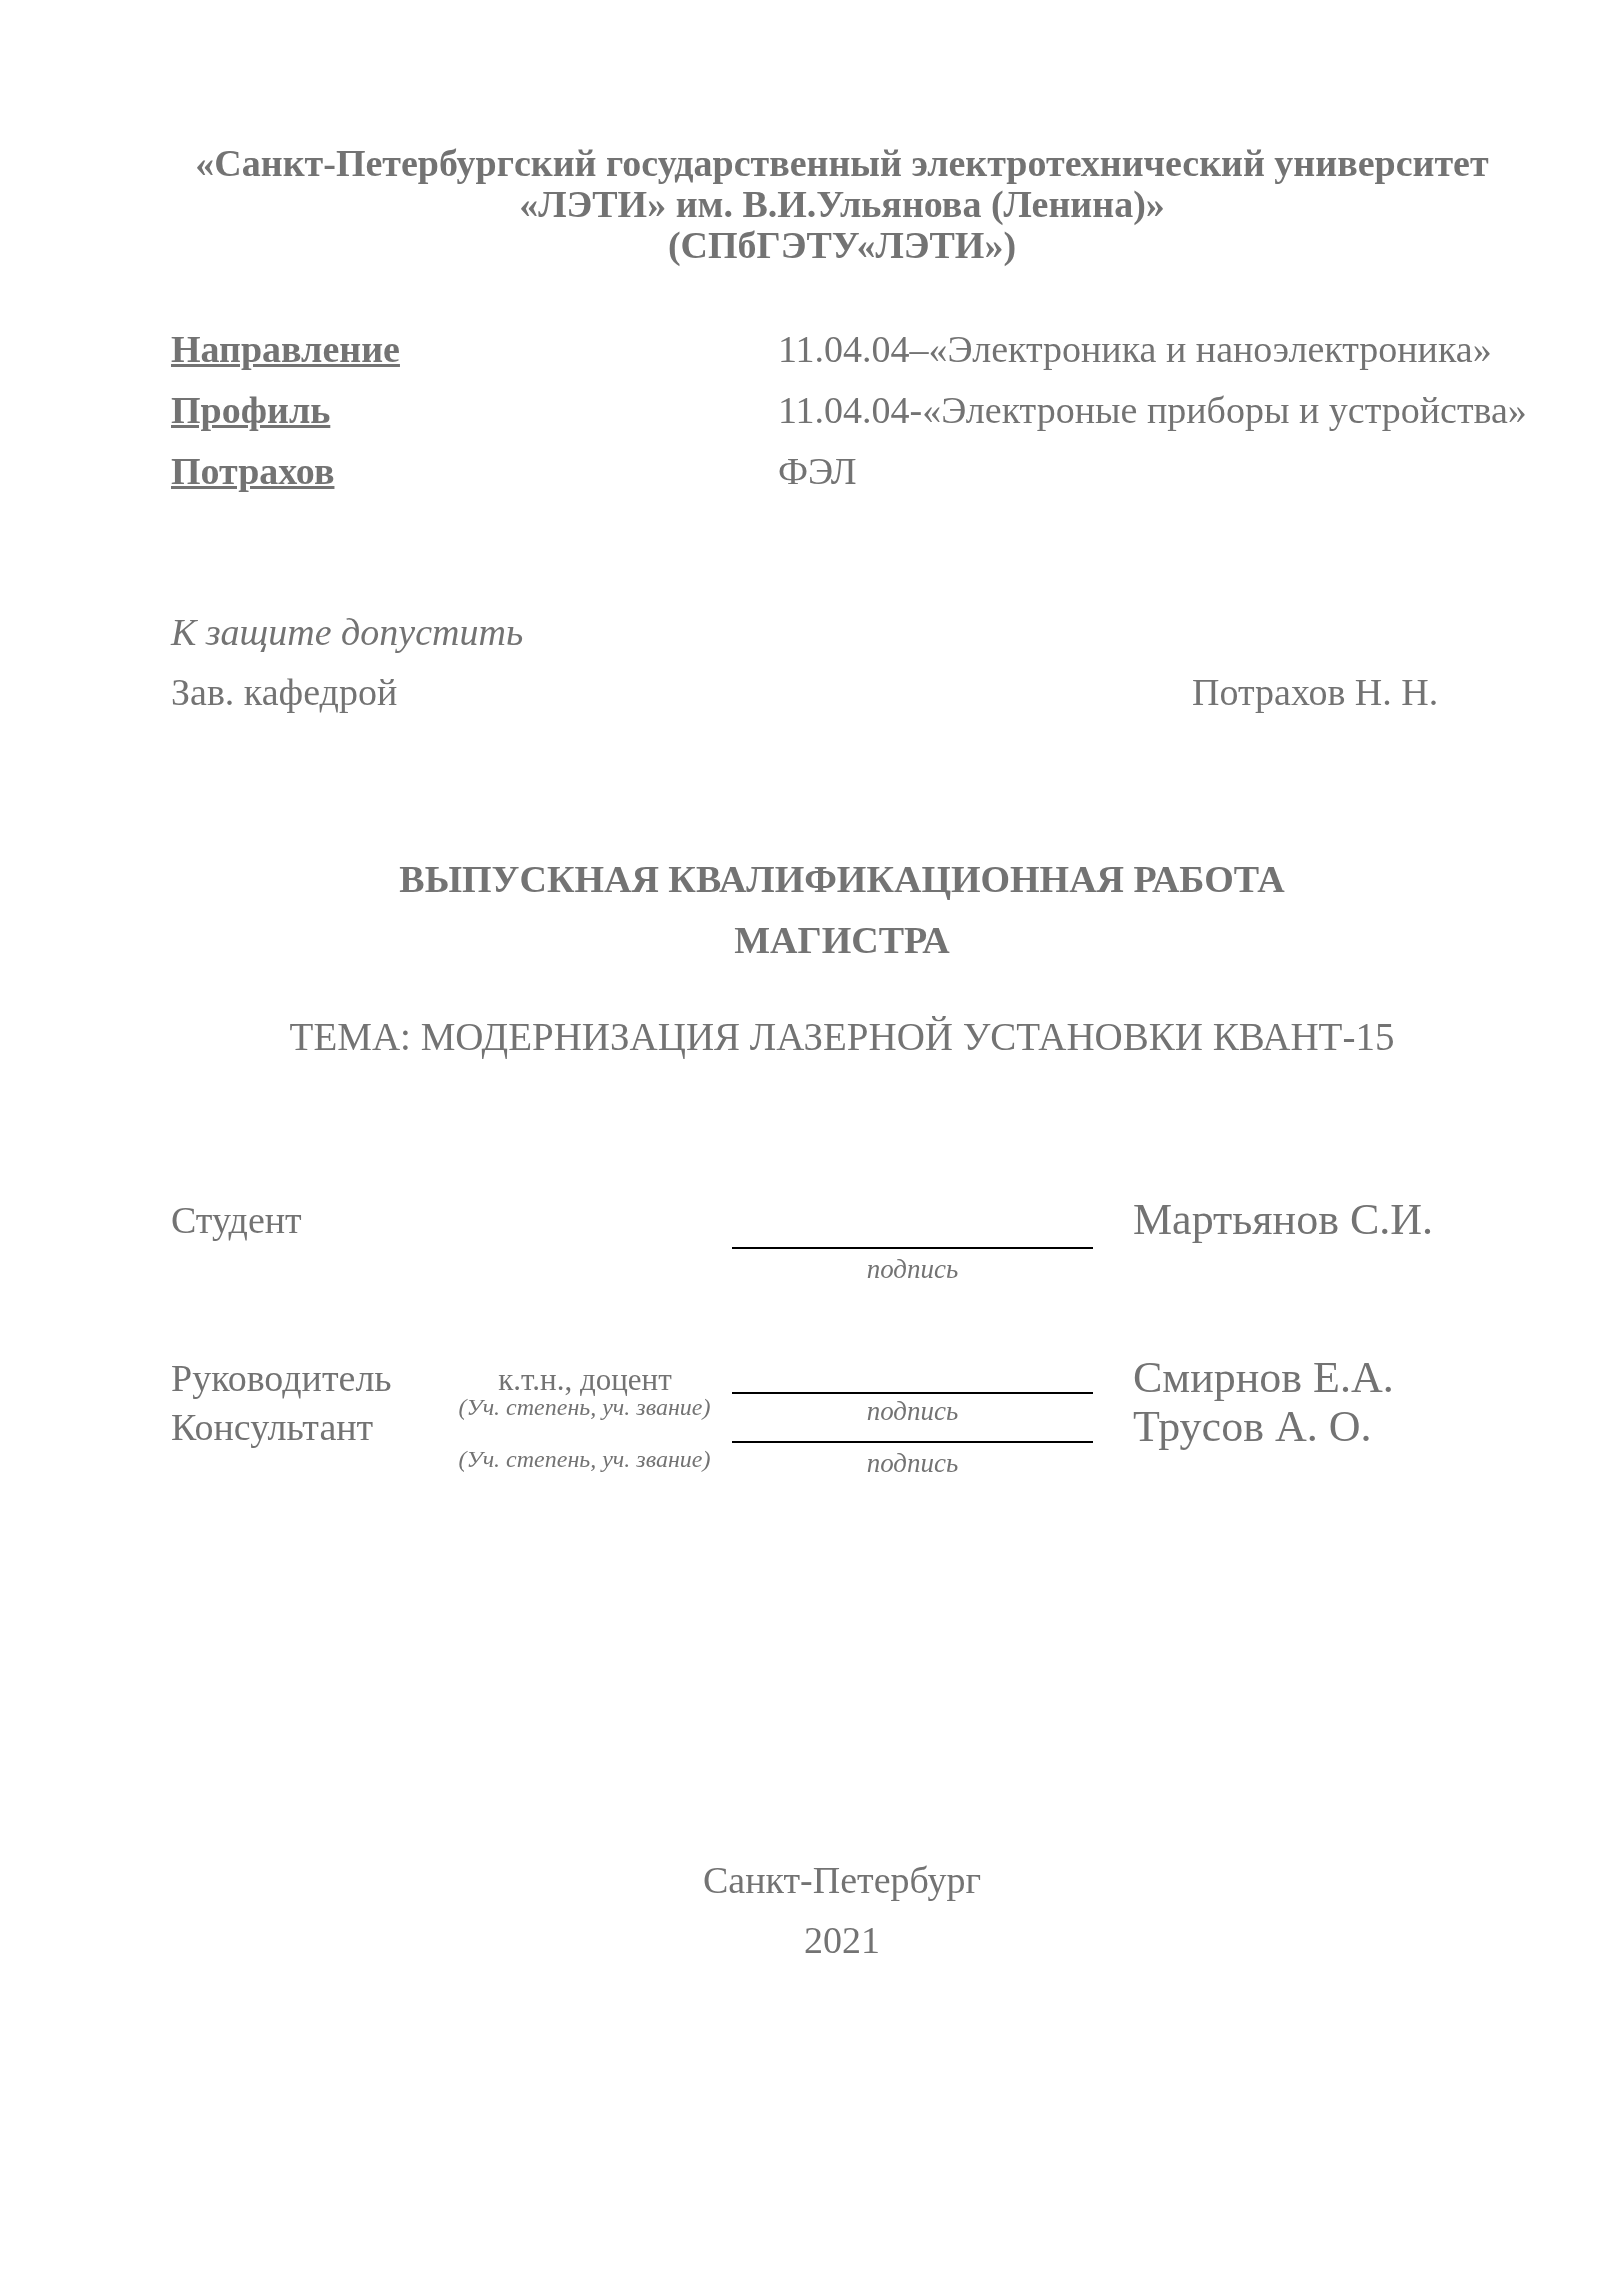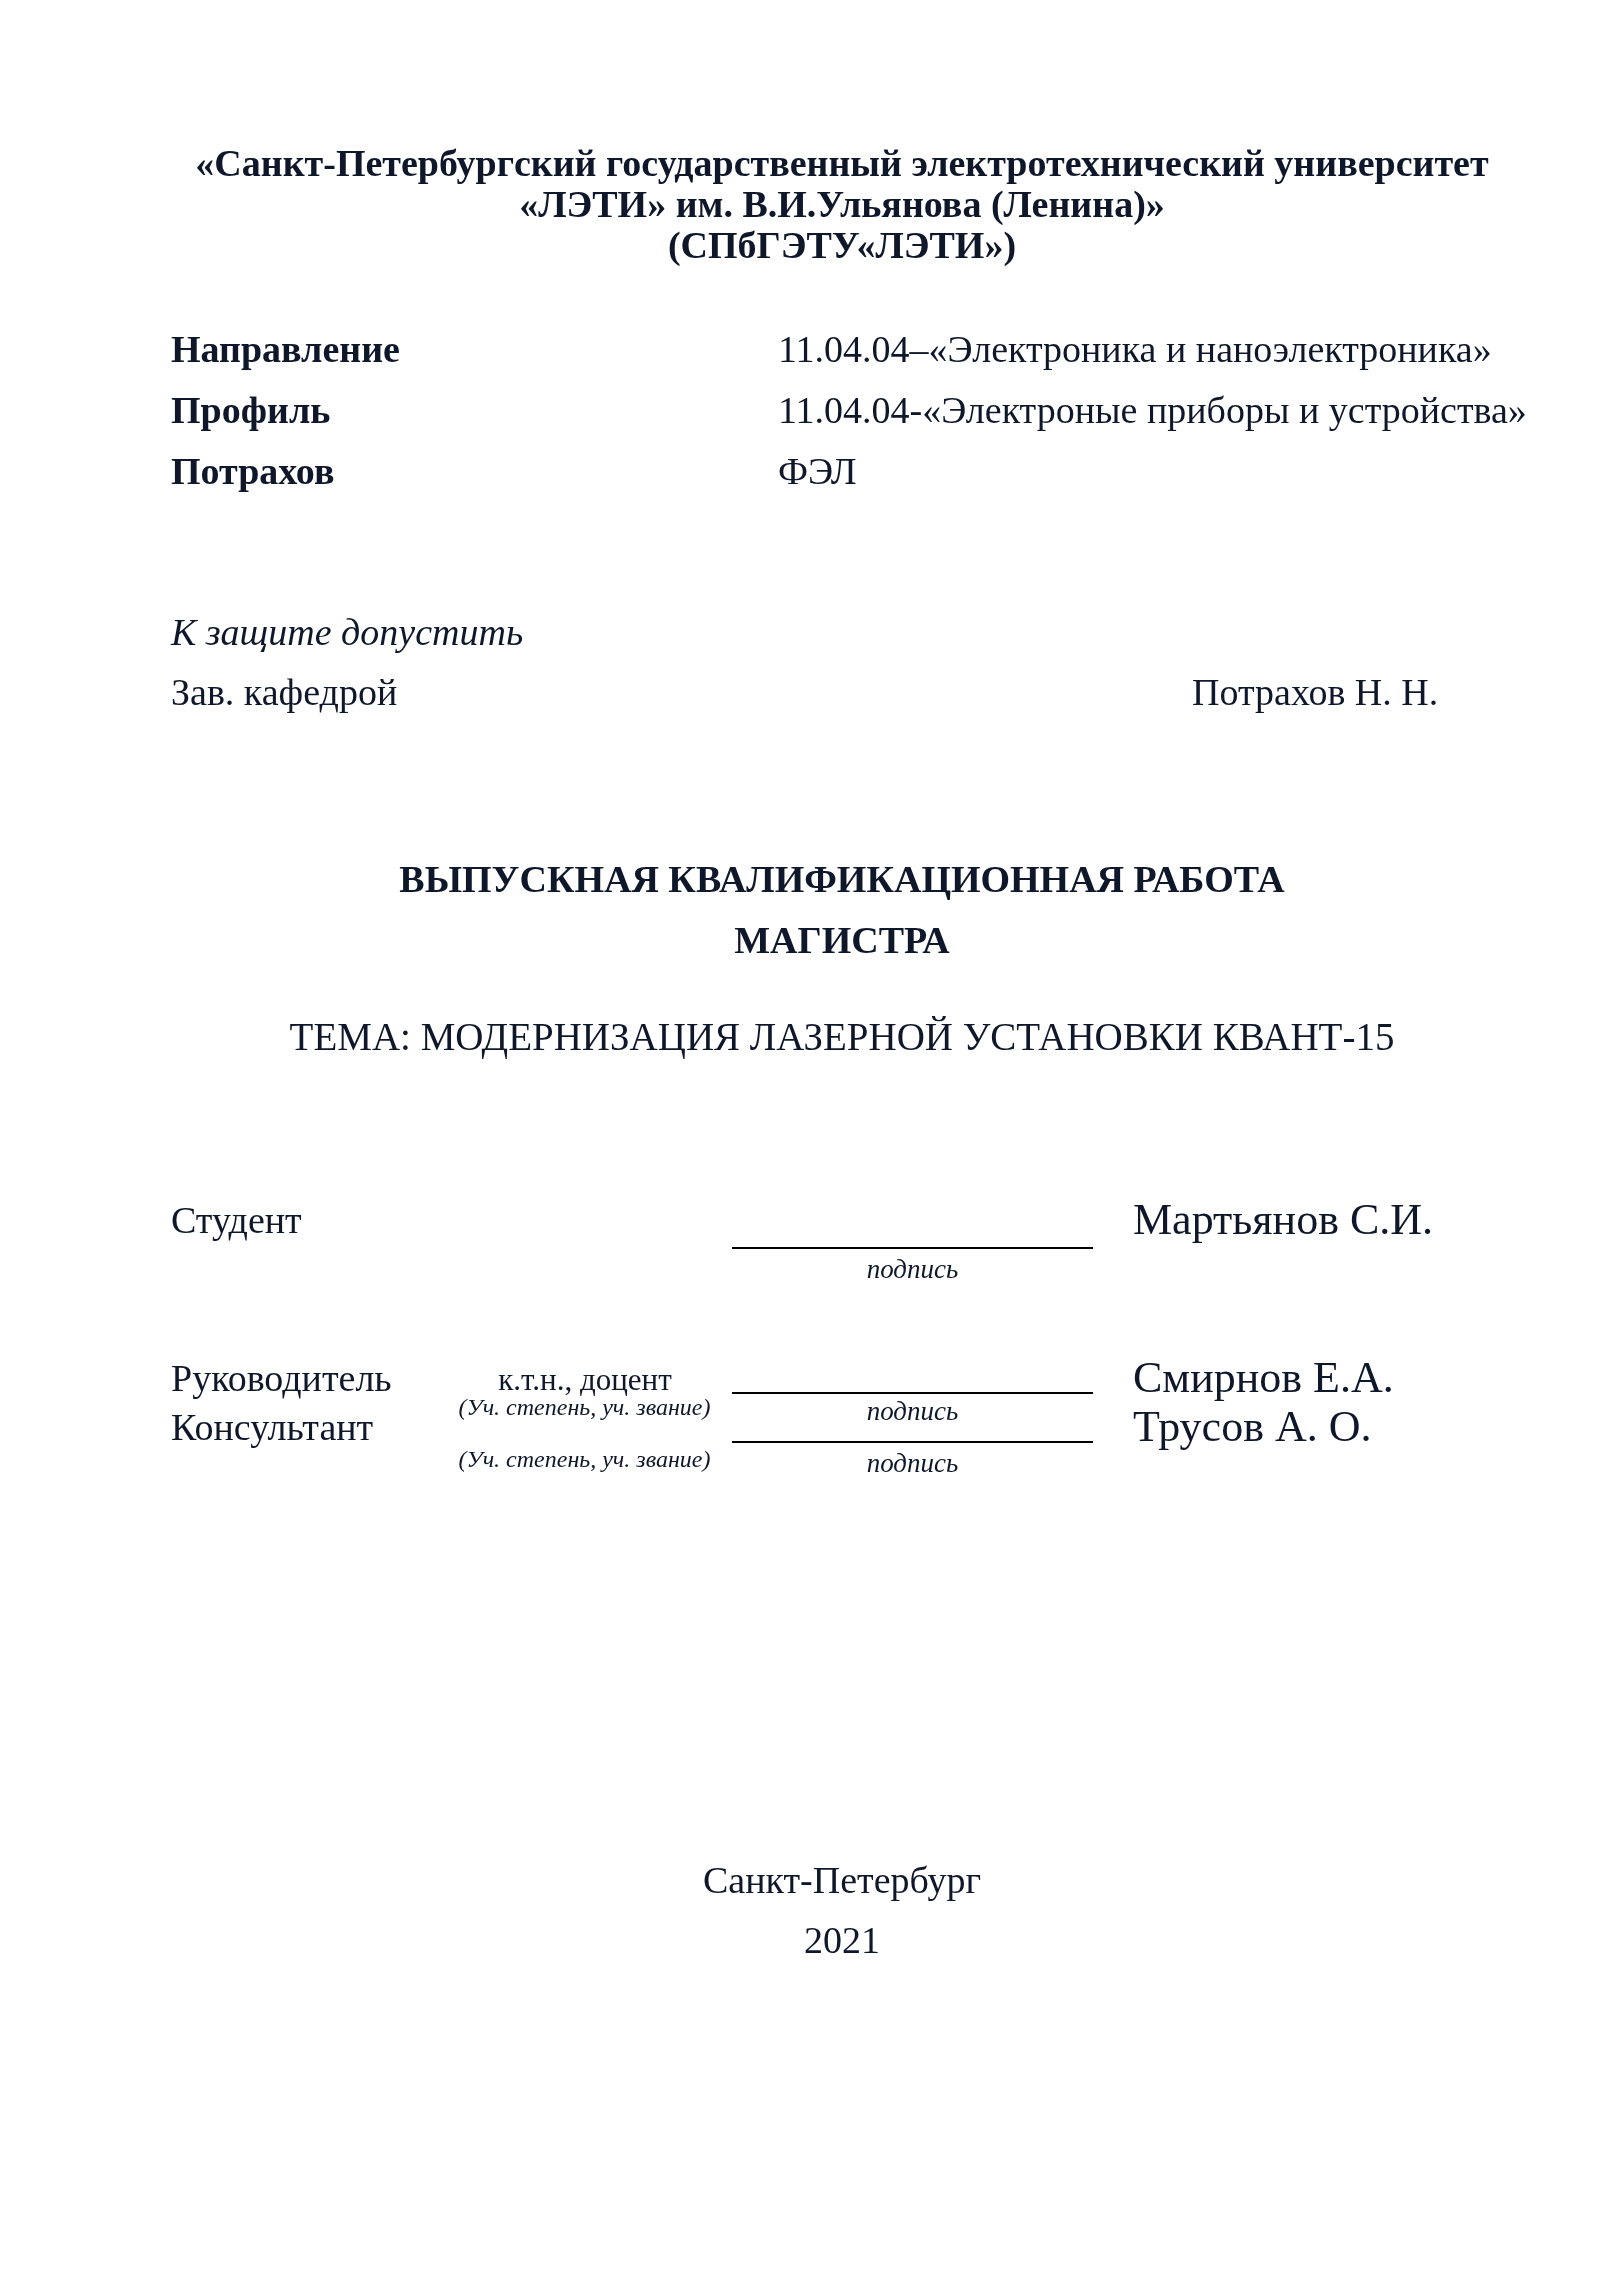--- a/index.html
+++ b/index.html
@@ -2,21 +2,21 @@
 <html style="font-size:12.6px"><head>
 <meta charset="utf-8">
 <style>
   html, body { margin: 0; padding: 0; background: #e8e8e8; }
   .page {
     position: relative;
     width: 1622px;
     height: 2295px;
     margin: 0 auto;
     background: #ffffff;
-    color: #0f172a;
+    color: #737373;
     font-family: "Liberation Serif", "DejaVu Serif", serif;
     overflow: hidden;
   }
   .content {
     position: absolute;
     left: 171px;
     top: 0;
     width: 1342px;
     height: 100%;
   }
@@ -29,21 +29,21 @@
     width: 100%;
     text-align: center;
     font-weight: bold;
     font-size: 38px;
     line-height: 41px;
   }
 
   
   .fields { position: absolute; top: 319px; left: 0; width: 100%; }
   .field-row { position: relative; height: 61px; font-size: 38px; line-height: 61px; }
-  .field-label { font-weight: bold; }
+  .field-label { font-weight: bold; text-decoration: underline; }
   .field-value { position: absolute; left: 607px; top: 0; white-space: nowrap; text-align: center; }
 
   
   .admit-note {
     position: absolute; top: 613px; left: 0;
     font-size: 38px; line-height: 38px; font-style: italic;
   }
   .admit-row {
     position: absolute; top: 673px; left: 0; width: 100%;
     font-size: 38px; line-height: 38px;

